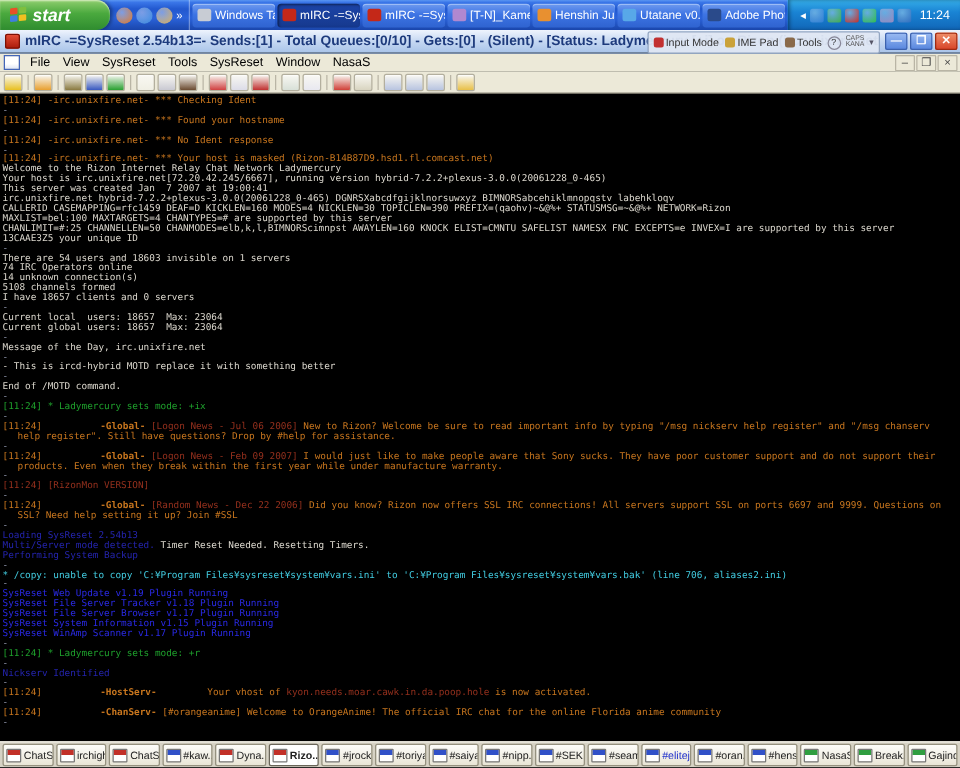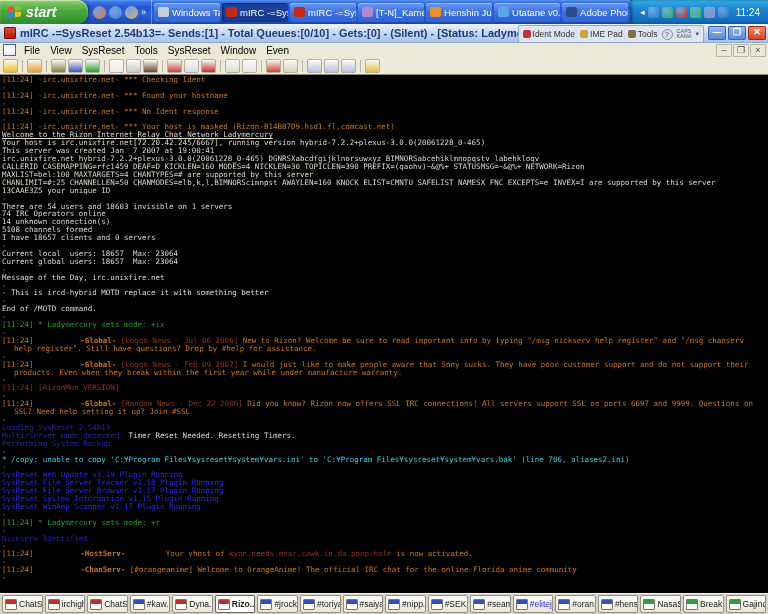--- a/index.html
+++ b/index.html
@@ -142,21 +142,21 @@
 
   <div class="mirc">
 
     <div class="titlebar">
       <span class="mirc-ico"></span>
       <span class="title-text">mIRC -=SysReset 2.54b13=- Sends:[1] - Total Queues:[0/10] - Gets:[0] - (Silent) - [Status: Ladymercury [+i] on Rizon (irc.unixfire.net:6667)]</span>
       <span class="imebar">
         <span id="imeitems" style="display:flex;gap:5px">
             <span class="imeitem">
               <span class="imedot" style="background: rgb(194, 48, 48);"></span>
-              <span>Ident Mode</span>
+              <span>Input Mode</span>
             </span>
             <span class="imeitem">
               <span class="imedot" style="background: rgb(202, 162, 58);"></span>
               <span>IME Pad</span>
             </span>
             <span class="imeitem">
               <span class="imedot" style="background: rgb(138, 106, 74);"></span>
               <span>Tools</span>
             </span>
           </span>
@@ -176,21 +176,21 @@
 
     <div class="menubar">
       <span class="doc-ico"></span>
       <span id="menuitems" style="display:flex">
           <span class="menuitem">File</span>
           <span class="menuitem">View</span>
           <span class="menuitem">SysReset</span>
           <span class="menuitem">Tools</span>
           <span class="menuitem">SysReset</span>
           <span class="menuitem">Window</span>
-          <span class="menuitem">Even</span>
+          <span class="menuitem">NasaS</span>
         </span>
       <span class="mdibtns">
         <span class="mdibtn">–</span>
         <span class="mdibtn">❐</span>
         <span class="mdibtn">×</span>
       </span>
     </div>
 
     <div class="toolbar" id="toolbar">
         <span class="tico" style="background: linear-gradient(rgba(255, 255, 255, 0.667), rgb(232, 192, 32));"></span>
@@ -223,21 +223,21 @@
       </div>
 
     <div class="chat" id="chatlog">
         <div class="cl"><span style="color: rgb(200, 118, 30);">[11:24] -irc.unixfire.net- *** Checking Ident</span></div>
         <div class="cl"><span style="color: rgb(141, 147, 168);">-</span></div>
         <div class="cl"><span style="color: rgb(200, 118, 30);">[11:24] -irc.unixfire.net- *** Found your hostname</span></div>
         <div class="cl"><span style="color: rgb(141, 147, 168);">-</span></div>
         <div class="cl"><span style="color: rgb(200, 118, 30);">[11:24] -irc.unixfire.net- *** No Ident response</span></div>
         <div class="cl"><span style="color: rgb(141, 147, 168);">-</span></div>
         <div class="cl"><span style="color: rgb(200, 118, 30);">[11:24] -irc.unixfire.net- *** Your host is masked (Rizon-B14B87D9.hsd1.fl.comcast.net)</span></div>
-        <div class="cl"><span style="color: rgb(220, 216, 206); text-decoration: underline;">Welcome to the Rizon Internet Relay Chat Network Ladymercury</span></div>
+        <div class="cl"><span style="color: rgb(220, 216, 206);">Welcome to the Rizon Internet Relay Chat Network Ladymercury</span></div>
         <div class="cl"><span style="color: rgb(220, 216, 206); margin-top: 26px;">Your host is irc.unixfire.net[72.20.42.245/6667], running version hybrid-7.2.2+plexus-3.0.0(20061228_0-465)</span></div>
         <div class="cl"><span style="color: rgb(220, 216, 206);">This server was created Jan  7 2007 at 19:00:41</span></div>
         <div class="cl"><span style="color: rgb(220, 216, 206);">irc.unixfire.net hybrid-7.2.2+plexus-3.0.0(20061228_0-465) DGNRSXabcdfgijklnorsuwxyz BIMNORSabcehiklmnopqstv labehkloqv</span></div>
         <div class="cl"><span style="color: rgb(220, 216, 206);">CALLERID CASEMAPPING=rfc1459 DEAF=D KICKLEN=160 MODES=4 NICKLEN=30 TOPICLEN=390 PREFIX=(qaohv)~&amp;@%+ STATUSMSG=~&amp;@%+ NETWORK=Rizon</span></div>
         <div class="cl"><span style="color: rgb(220, 216, 206);">MAXLIST=bel:100 MAXTARGETS=4 CHANTYPES=# are supported by this server</span></div>
         <div class="cl"><span style="color: rgb(220, 216, 206);">CHANLIMIT=#:25 CHANNELLEN=50 CHANMODES=elb,k,l,BIMNORScimnpst AWAYLEN=160 KNOCK ELIST=CMNTU SAFELIST NAMESX FNC EXCEPTS=e INVEX=I are supported by this server</span></div>
         <div class="cl"><span style="color: rgb(220, 216, 206);">13CAAE3Z5 your unique ID</span></div>
         <div class="cl"><span style="color: rgb(141, 147, 168);">-</span></div>
         <div class="cl"><span style="color: rgb(220, 216, 206);">There are 54 users and 18603 invisible on 1 servers</span></div>
         <div class="cl"><span style="color: rgb(220, 216, 206);">74 IRC Operators online</span></div>

